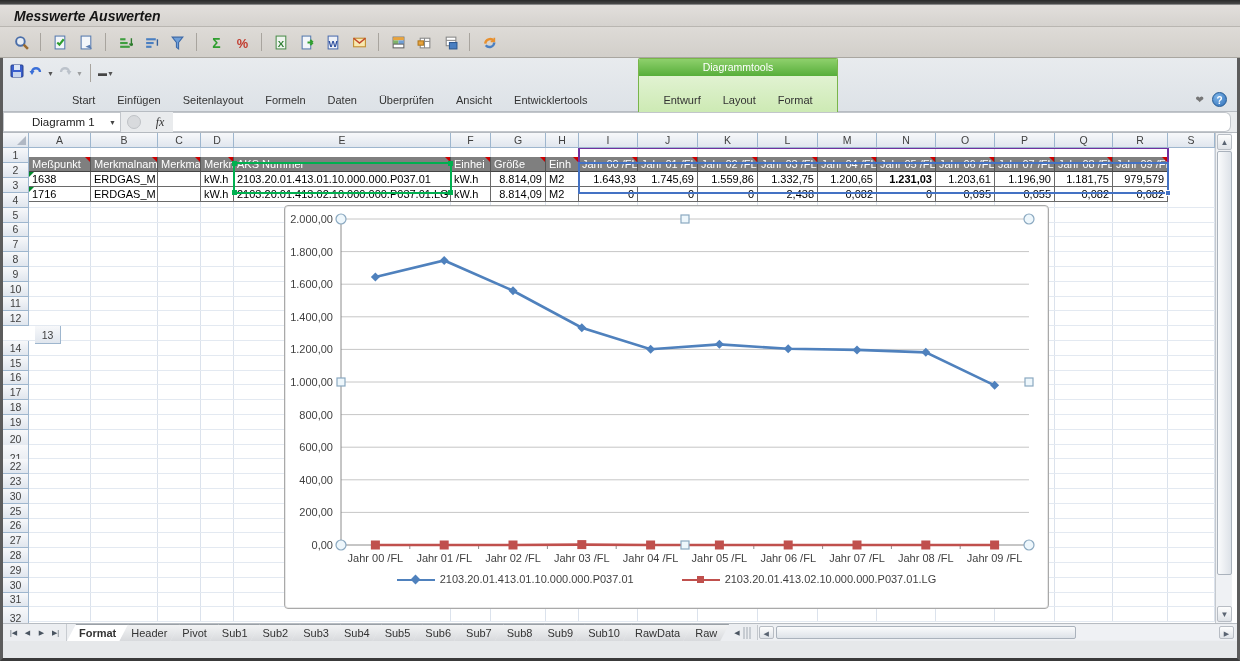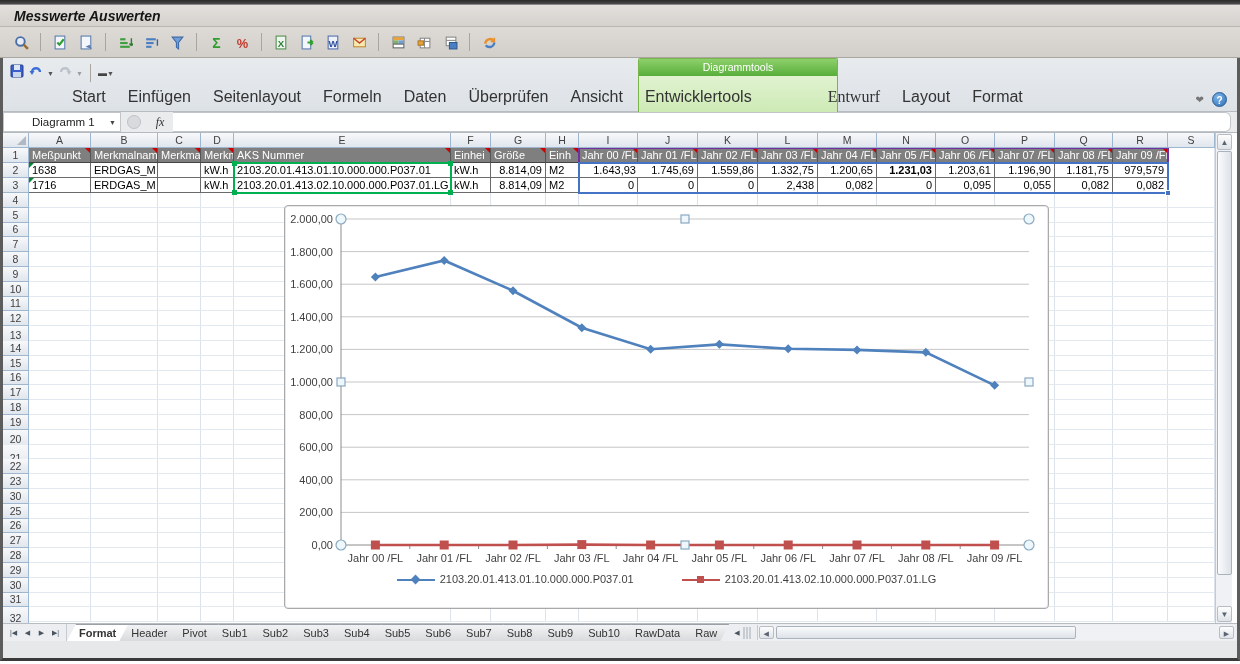--- a/index.html
+++ b/index.html
@@ -21,22 +21,22 @@
   #app { position:absolute; left:0; top:58px; width:1240px; height:603px;
     border-left:3px solid #5c5c5c; border-right:3px solid #5c5c5c; border-bottom:3px solid #3a3a3a;
     background:#e6e8ea; }
   #datei-bar { height:16px; background:linear-gradient(#4a4a4a,#121212); display:flex; align-items:center; }
   #datei-bar .datei { color:#e8a33d; font-size:11px; font-weight:bold; padding-left:8px; }
 
   #ribbon { position:relative; height:54px; background:linear-gradient(#e8ebee,#dde2e7); border-bottom:1px solid #b7bcc2; }
   #qat { position:absolute; left:6px; top:4px; display:flex; align-items:center; gap:3px; height:22px; }
   .qat-caret { font-size:7px; color:#555; }
   #tabs-row { position:absolute; left:0; bottom:0; height:23px; width:100%; display:flex; align-items:flex-end; padding-left:58px; }
-  .rtab { position:relative; z-index:2; font-size:16px; color:#333; padding:4px 11px 5px 11px; white-space:nowrap; }
-  .rtab.ctx-first { margin-left:54px;font-family:Liberation Serif, serif; }
+  .rtab { position:relative; z-index:2; font-size:11px; color:#333; padding:4px 11px 5px 11px; white-space:nowrap; }
+  .rtab.ctx-first { margin-left:54px; }
   #ctx-box { position:absolute; top:0; height:54px; z-index:1; border:1px solid #79b54a; border-bottom:none;
     background:linear-gradient(#eaf6df,#cdeab4); border-radius:2px 2px 0 0; overflow:hidden; }
   #ctx-box .ctx-head { height:17px; background:linear-gradient(#8ed06c,#57ae3a); color:#fff; font-size:10.5px;
     text-align:center; line-height:17px; }
   #ribbon-right { position:absolute; right:10px; bottom:4px; display:flex; gap:8px; align-items:center; }
   .collapse-glyph { color:#777; font-size:10px; }
   .help-circle { width:15px; height:15px; border-radius:50%; background:radial-gradient(circle at 35% 30%,#7db4e8,#2f6fb8);
     color:#fff; font-size:10px; font-weight:bold; text-align:center; line-height:15px; border:1px solid #1f5globalThis;
     border:1px solid #245a93; }
 
@@ -55,21 +55,21 @@
   .colhdr, .rowhdr, #corner { background:linear-gradient(#f7f8fa,#e0e6ee); color:#3f3f3f; font-size:10.5px;
     display:flex; align-items:center; justify-content:center; border-right:1px solid #9eb6ce; border-bottom:1px solid #9eb6ce; }
   #corner { position:absolute; left:0; top:0; width:26px; height:15px; }
   #corner .tri { position:absolute; right:2px; bottom:2px; width:0; height:0; border-left:9px solid transparent; border-bottom:9px solid #b0b8c4; }
   .colhdr { position:absolute; top:0; height:15px; }
   .rowhdr { position:absolute; left:0; width:26px; }
   #body { position:absolute; left:0; top:15px; width:1212px; height:475px; }
   .vline { position:absolute; top:0; width:1px; height:474px; background:#dbe2ec; }
   .hline { position:absolute; left:26px; height:1px; width:1186px; background:#e3e9f1; }
   .cell { position:absolute; font-size:11px; color:#000; padding:1px 3px 8px 3px; height:15px; white-space:nowrap; overflow:hidden;
-    background:#fff; border-right:1px solid #6a6a6a; border-bottom:1px solid #6a6a6a; }
+    background:#fff; border-right:1px solid #6a6a6a; border-bottom:1px solid #6a6a6a;margin-top:9px; }
   .cell.hdr { background:#7f7f7f; color:#fff; border-right:1px solid #555; border-bottom:1px solid #444; }
   .cell.num { text-align:right; }
   .ctri { position:absolute; right:0; top:0; width:0; height:0; border-left:5px solid transparent; border-top:5px solid #cc0000; }
   .etri { position:absolute; left:0; top:0; width:0; height:0; border-right:5px solid transparent; border-top:5px solid #00882b; }
   .range { position:absolute; pointer-events:none; }
   .range.green { border:2px solid #00b050; }
   .range.purple { border:2px solid #7030a0; }
   .range.blue { border:2px solid #4472c4; }
   .handle { position:absolute; width:5px; height:5px; background:#00b050; }
   .fillhandle { position:absolute; width:6px; height:6px; background:#4472c4; border:1px solid #fff; }
@@ -533,21 +533,21 @@
         <div class="rowhdr" style="top: 45px; height: 15px;">3</div>
         <div class="rowhdr" style="top: 60px; height: 14.8px;">4</div>
         <div class="rowhdr" style="top: 74.8px; height: 14.8px;">5</div>
         <div class="rowhdr" style="top: 89.6px; height: 14.8px;">6</div>
         <div class="rowhdr" style="top: 104.4px; height: 14.8px;">7</div>
         <div class="rowhdr" style="top: 119.2px; height: 14.8px;">8</div>
         <div class="rowhdr" style="top: 134px; height: 14.8px;">9</div>
         <div class="rowhdr" style="top: 148.8px; height: 14.8px;">10</div>
         <div class="rowhdr" style="top: 163.6px; height: 14.8px;">11</div>
         <div class="rowhdr" style="top: 178.4px; height: 14.8px;">12</div>
-        <div class="rowhdr" style="top: 193.2px; height: 18px;">13</div>
+        <div class="rowhdr" style="top: 193.2px; height: 18px; margin-left: 32px;">13</div>
         <div class="rowhdr" style="top: 208px; height: 14.8px;">14</div>
         <div class="rowhdr" style="top: 222.8px; height: 14.8px;">15</div>
         <div class="rowhdr" style="top: 237.6px; height: 14.8px;">16</div>
         <div class="rowhdr" style="top: 252.4px; height: 14.8px;">17</div>
         <div class="rowhdr" style="top: 267.2px; height: 14.8px;">18</div>
         <div class="rowhdr" style="top: 282px; height: 14.8px;">19</div>
         <div class="rowhdr" style="top: 296.8px; height: 19px;">20</div>
         <div class="rowhdr" style="top: 311.6px; height: 27px;">21</div>
         <div class="rowhdr" style="top: 326.4px; height: 14.8px;">22</div>
         <div class="rowhdr" style="top: 341.2px; height: 14.8px;">23</div>

